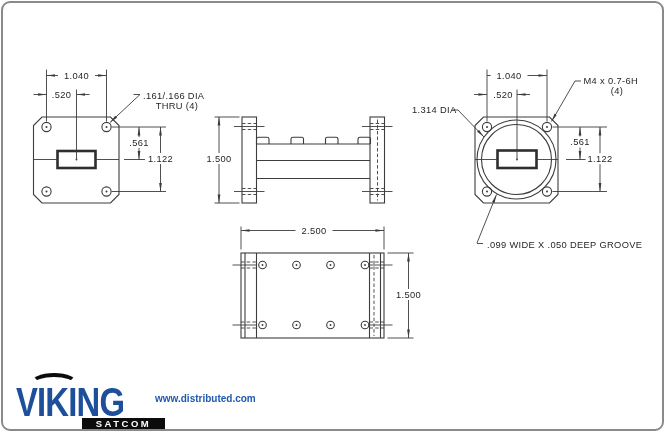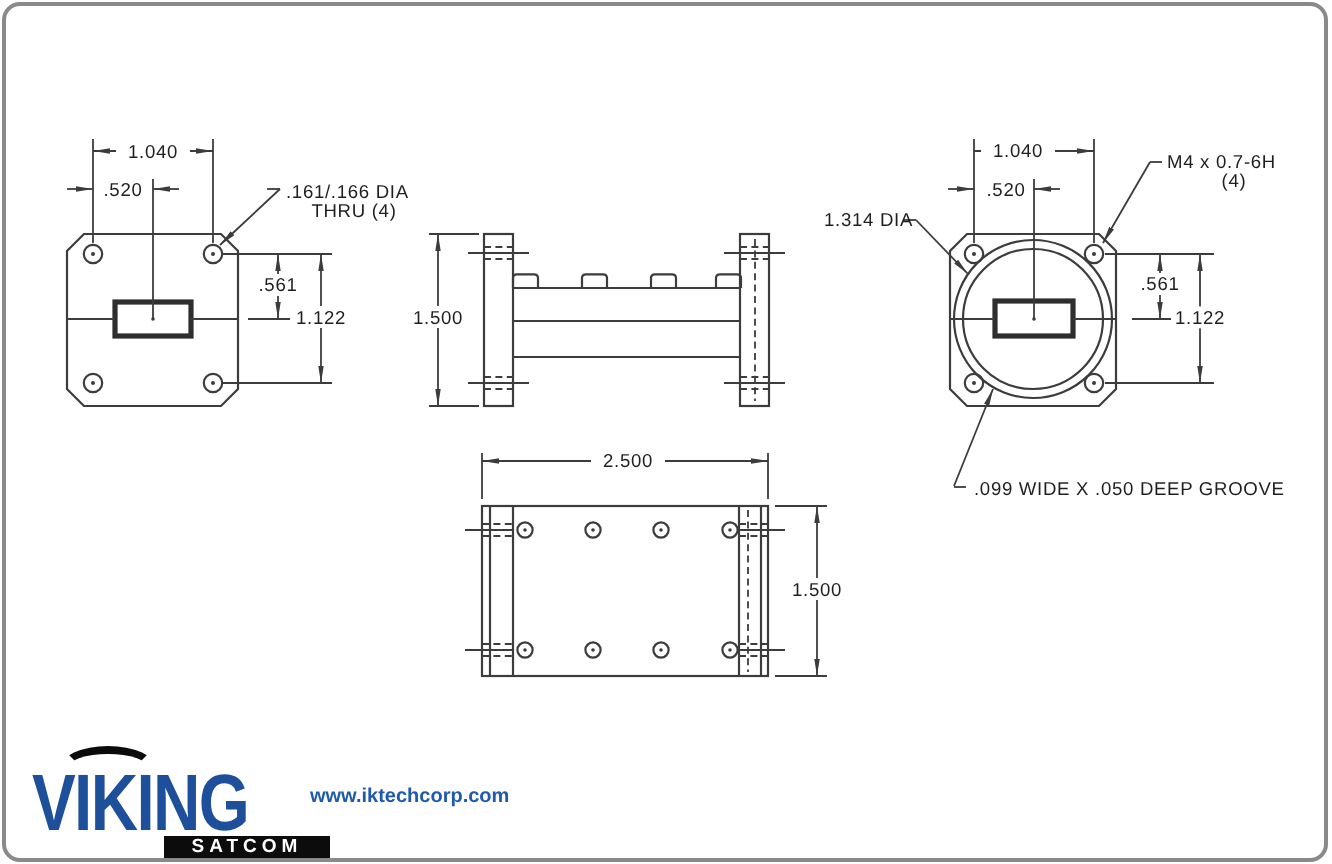--- a/index.html
+++ b/index.html
@@ -228,14 +228,14 @@
     <text class="t mid" x="408.5" y="298">1.500</text>
   </g>
 </svg>
 
 <div>
   <div class="logo-arc"></div>
   <div class="logo-brand">VIKING</div>
   <div class="logo-bar"><span>SATCOM</span></div>
 </div>
 <div class="dist">
-  <div>www.iktechcorp.com</div>
+  <div>www.distributed.com</div>
 </div>
 
 </body></html>

